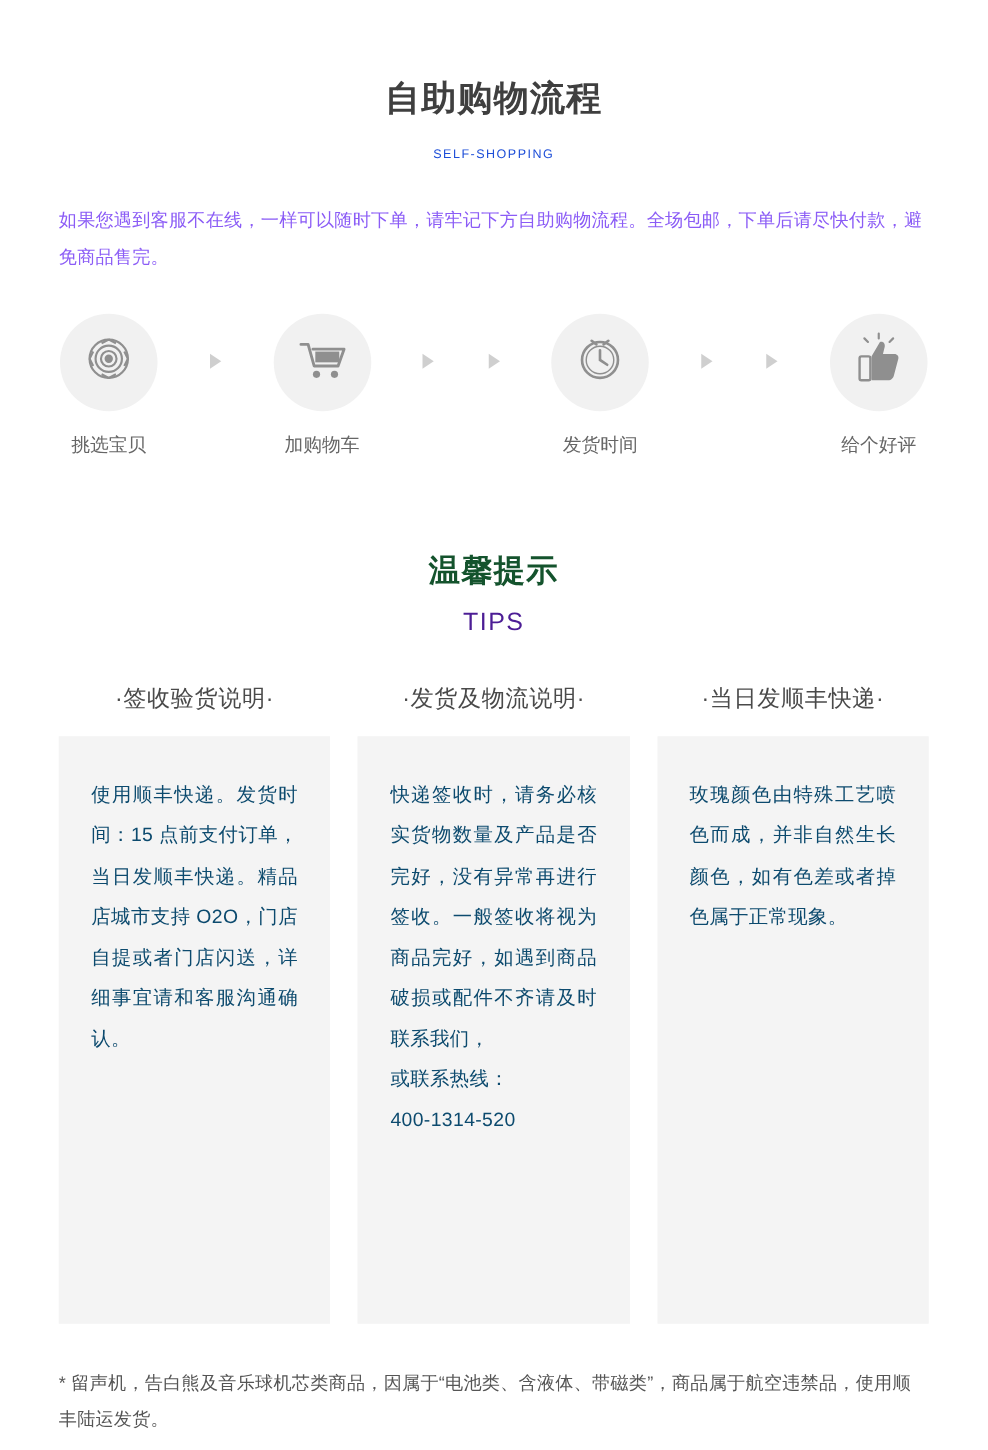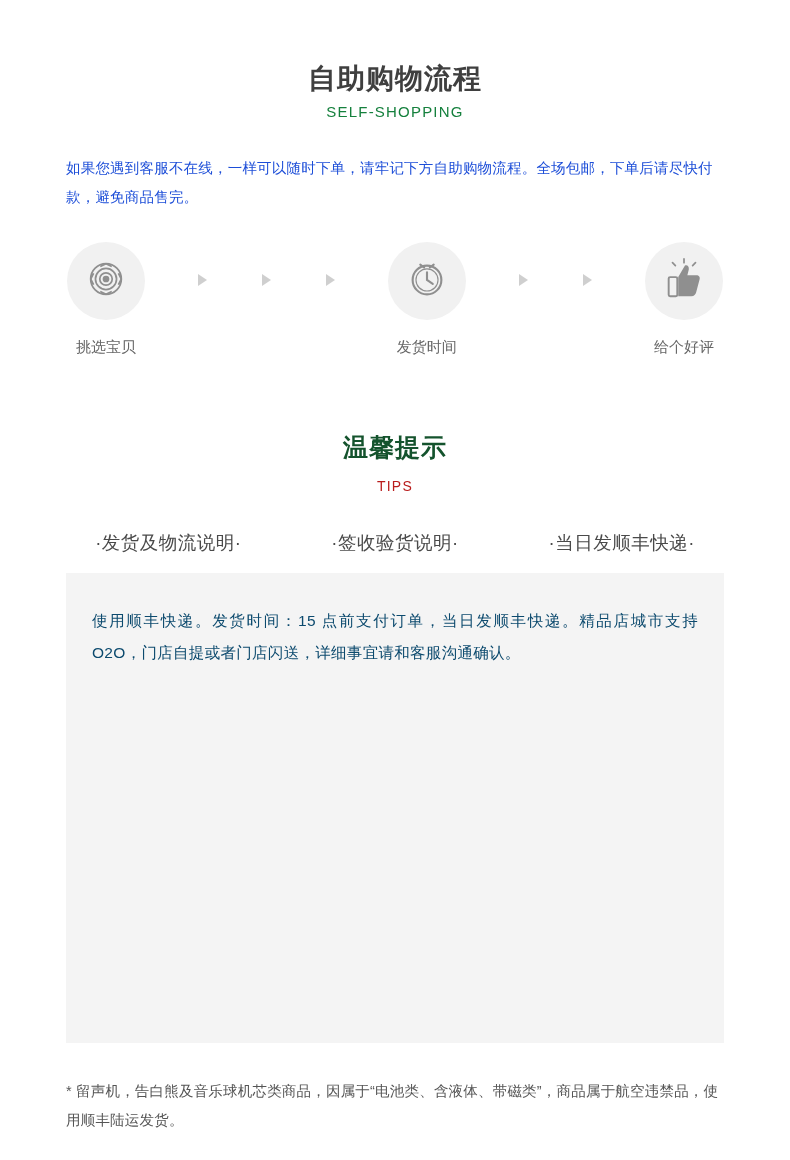--- a/index.html
+++ b/index.html
@@ -12,46 +12,46 @@
     height: 1160px;
     font-family: "Liberation Sans", "DejaVu Sans", sans-serif;
     color: #4a4a4a;
     overflow: hidden;
   }
   .page {
     position: relative;
     width: 790px;
     height: 1160px;
     box-sizing: border-box;
-    padding: 0 66px;
+    padding: 0 47px;
   }
 
   
   .sec1-title {
     text-align: center;
     font-size: 28px;
     font-weight: bold;
     color: #3f3f3f;
     letter-spacing: 1px;
     padding-top: 62px;
     line-height: 1.2;
   }
   .sec1-sub {
     text-align: center;
-    font-size: 15px;
-    color: #15803d;
+    font-size: 10px;
+    color: #1d4ed8;
     letter-spacing: 1.2px;
-    margin-top: 7px;
+    margin-top: 22px;
   }
 
   .intro {
     margin-top: 34px;
     font-size: 14.5px;
     line-height: 2;
-    color: #1d4ed8;
+    color: #8b5cf6;
     letter-spacing: 0.2px;
   }
 
   
   .steps {
     margin-top: 30px;
     display: flex;
     align-items: flex-start;
     justify-content: space-between;
     gap: 35px;
@@ -98,22 +98,22 @@
   .sec2-title {
     text-align: center;
     font-size: 25px;
     font-weight: bold;
     color: #14532d;
     margin-top: 74px;
     letter-spacing: 1px;
   }
   .sec2-sub {
     text-align: center;
-    font-size: 14px;
-    color: #b91c1c;
+    font-size: 20px;
+    color: #4c1d95;
     letter-spacing: 1.2px;
     margin-top: 14px;
   }
 
   .tips-heads {
     display: flex;
     margin-top: 36px;
   }
   .tips-head {
     flex: 1 1 0;
@@ -181,20 +181,33 @@
             </svg>
           </span>
         </div>
         <div class="step-label">挑选宝贝</div>
       </div>
 
       <div class="arrow">
           <span></span>
         </div>
 
+      <div class="step">
+        <div class="step-circle">
+          <span>
+            <svg width="46" height="46" viewBox="0 0 48 48" fill="#8f8f8f">
+              <path d="M6 12 h6 l5 18 h20 l5 -14 h-26" fill="none" stroke="#8f8f8f" stroke-width="2.4" stroke-linejoin="round" stroke-linecap="round"></path>
+              <rect x="18" y="18" width="20" height="9" fill="#8f8f8f"></rect>
+              <circle cx="19" cy="37" r="3"></circle>
+              <circle cx="34" cy="37" r="3"></circle>
+            </svg>
+          </span>
+        </div>
+        <div class="step-label">加购物车</div>
+      </div>
 
       <div class="arrow">
           <span></span>
         </div>
 
 
       <div class="arrow">
           <span></span>
         </div>
 
@@ -235,27 +248,35 @@
       </div>
 
     </div>
   </div>
 
   <div>
     <div class="sec2-title">温馨提示</div>
     <div class="sec2-sub">TIPS</div>
 
     <div class="tips-heads">
+      <div class="tips-head">·签收验货说明·</div>
       <div class="tips-head">·发货及物流说明·</div>
-      <div class="tips-head">·签收验货说明·</div>
       <div class="tips-head">·当日发顺丰快递·</div>
     </div>
 
     <div class="tips-cols">
       <div class="tips-col">
         <p>使用顺丰快递。发货时间：15 点前支付订单，当日发顺丰快递。精品店城市支持 O2O，门店自提或者门店闪送，详细事宜请和客服沟通确认。</p>
       </div>
+      <div class="tips-col">
+        <p>快递签收时，请务必核实货物数量及产品是否完好，没有异常再进行签收。一般签收将视为商品完好，如遇到商品破损或配件不齐请及时联系我们，</p>
+        <p>或联系热线：</p>
+        <p>400-1314-520</p>
+      </div>
+      <div class="tips-col">
+        <p>玫瑰颜色由特殊工艺喷色而成，并非自然生长颜色，如有色差或者掉色属于正常现象。</p>
+      </div>
     </div>
   </div>
 
   <div class="footnote">* 留声机，告白熊及音乐球机芯类商品，因属于“电池类、含液体、带磁类”，商品属于航空违禁品，使用顺丰陆运发货。</div>
 
 </div>
 
 </body></html>

